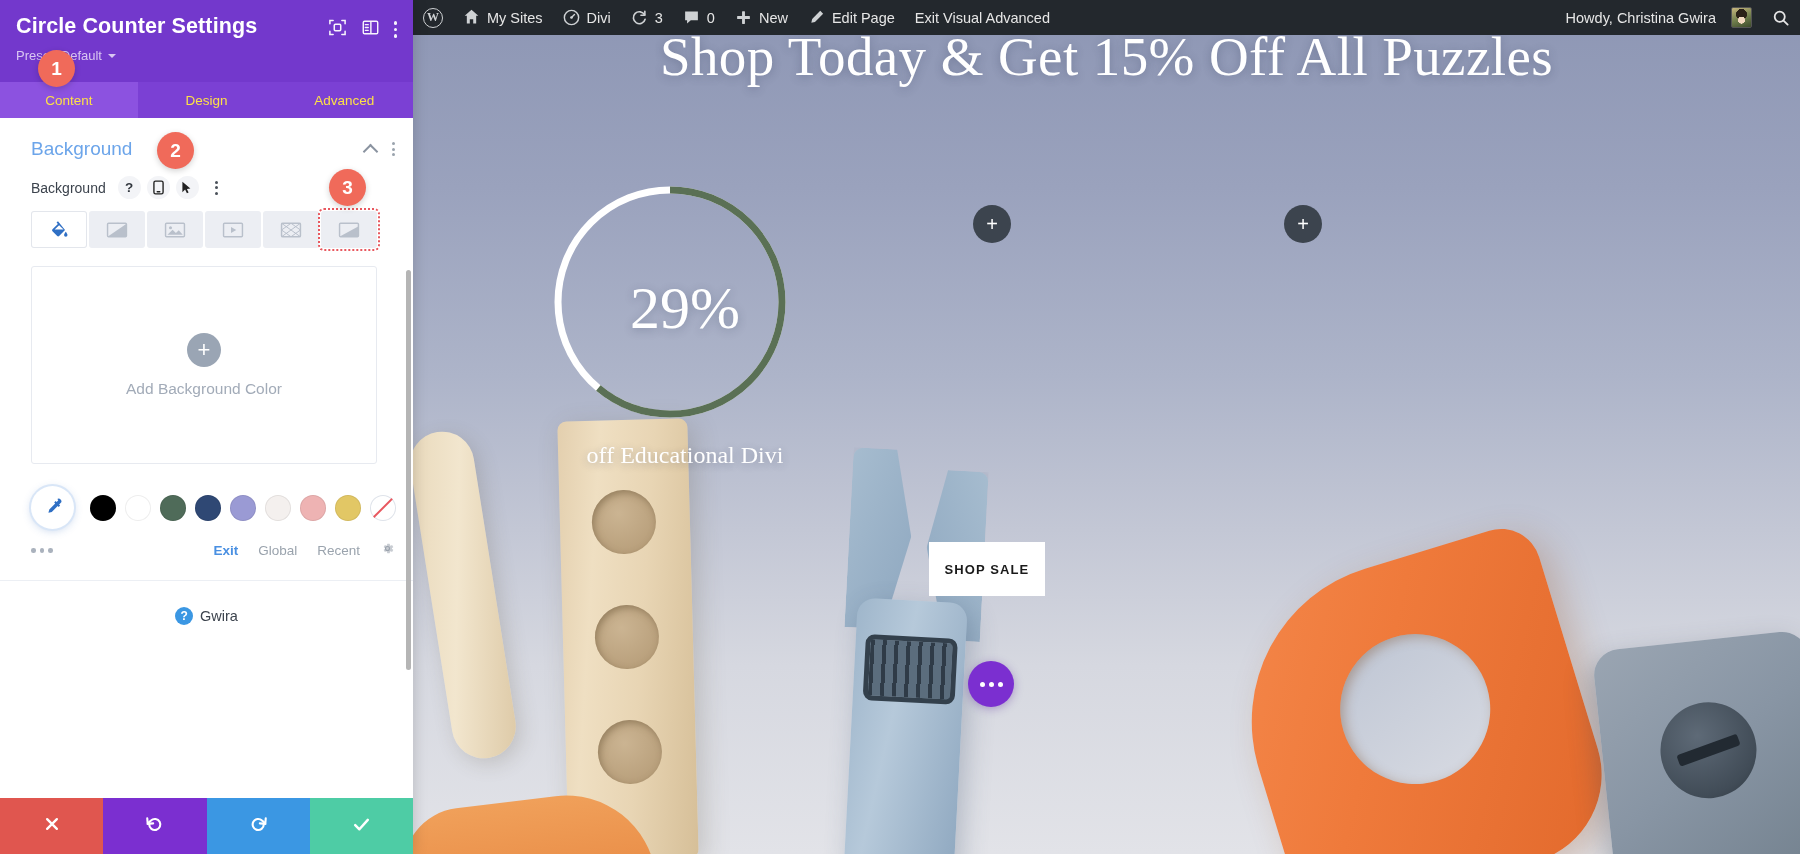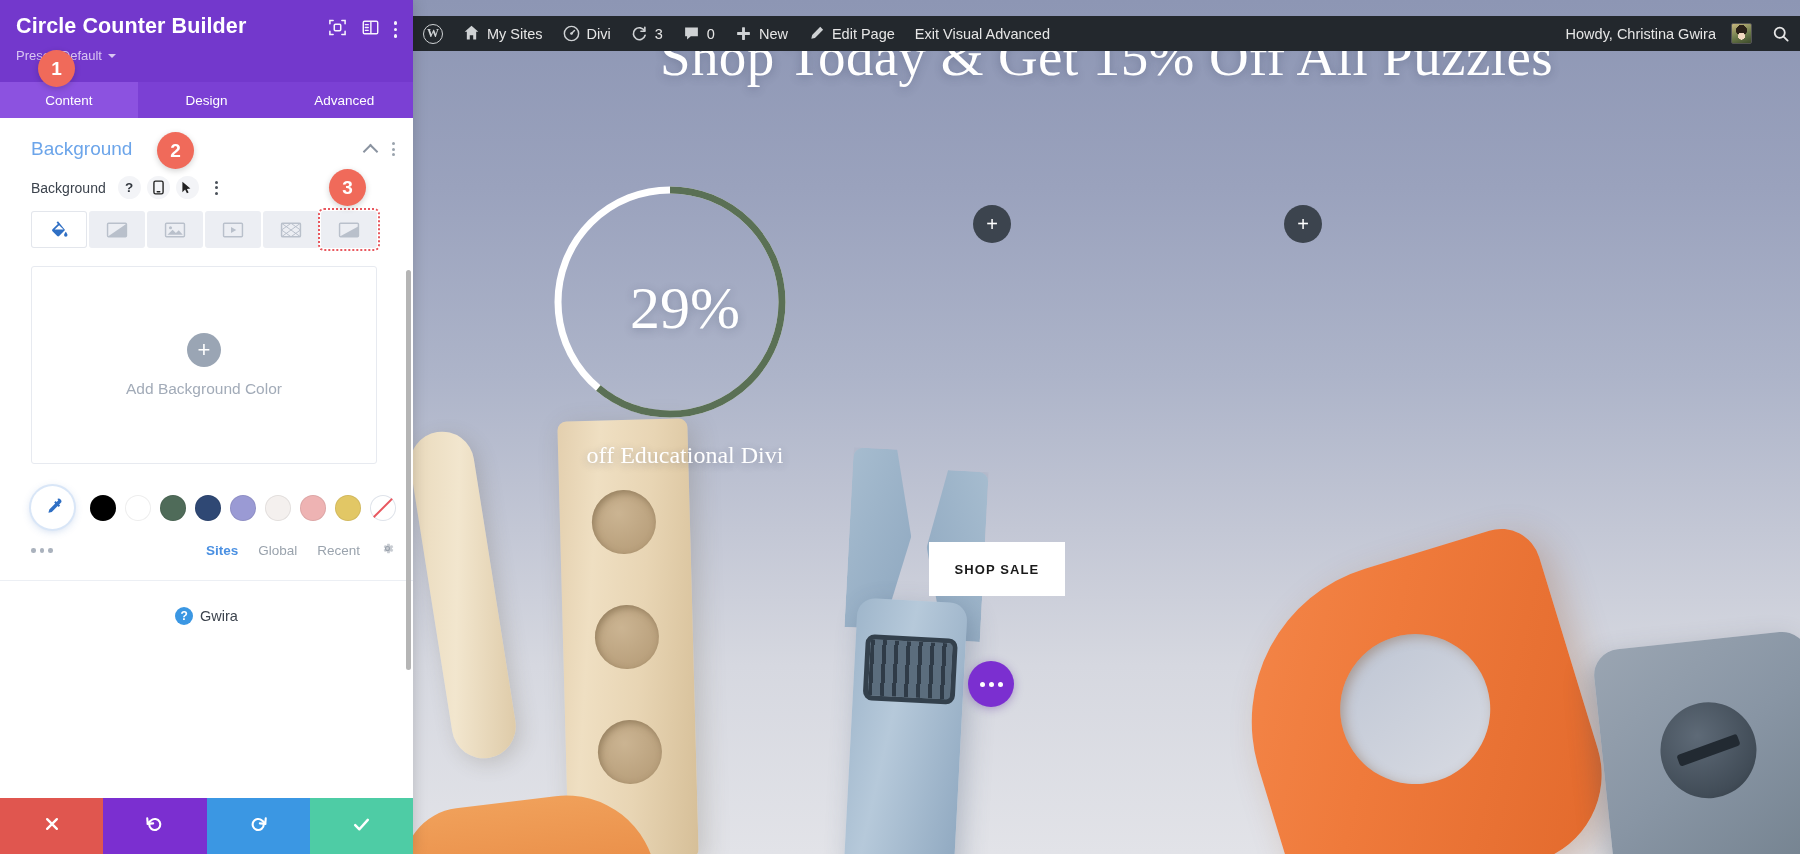--- a/index.html
+++ b/index.html
@@ -10,21 +10,20 @@
     background: #fff;
   }
   #root { position: relative; width: 1800px; height: 854px; }
 
   
   .wp-adminbar {
     position: absolute; left: 413px; top: 0; width: 1387px; height: 35px;
     background: #23282d; color: #e6e6e6;
     display: flex; align-items: center; font-size: 14.5px;
     z-index: 40;
-    margin-top: 16px;
   }
   .ab-item {
     display: flex; align-items: center; gap: 7px;
     padding: 0 10px; height: 35px; color: #e6e6e6; white-space: nowrap;
     cursor: pointer;
   }
   .ab-item .glyph { display: inline-flex; align-items: center; justify-content: center; }
   .ab-spacer { flex: 1 1 auto; }
   .ab-right { display: flex; align-items: flex-end; }
   .wp-logo-circle {
@@ -72,21 +71,21 @@
     width: 0; height: 0; border-left: 4px solid transparent;
     border-right: 4px solid transparent; border-top: 4.5px solid #d9c6f2;
     display: inline-block; margin-left: 2px;
   }
 
   .tabs {
     display: flex; background: #7b40d4; flex: 0 0 36px; height: 36px;
   }
   .tab {
     flex: 1 1 0; display: flex; align-items: center; justify-content: center;
-    color: #ffffff; font-size: 13.5px; cursor: pointer; height: 36px;
+    color: #fde047; font-size: 13.5px; cursor: pointer; height: 36px;
     background: #7b40d4; font-weight: 400;
   }
   .tab.active { background: #8c52e0; font-weight: 400; }
 
   .panel-body { flex: 1 1 auto; overflow: hidden; position: relative; background:#fff; }
   .scroll-track {
     position: absolute; right: 2px; top: 152px; width: 5px; height: 400px;
     background: #b5b5b5; border-radius: 3px;
   }
 
@@ -348,21 +347,21 @@
   .add-circle {
     position: absolute; width: 38px; height: 38px; border-radius: 50%;
     background: #3c444e; color: #fff; display: flex; align-items: center;
     justify-content: center; font-size: 20px; font-weight: 300; cursor: pointer;
     z-index: 18;
   }
   #add-mid { left: 560px; top: 205px; }
   #add-right { left: 871px; top: 205px; }
 
   .shop-btn {
-    position: absolute; left: 516px; top: 542px; width: 136px; height: 54px;
+    position: absolute; left: 516px; top: 542px; width: 116px; height: 54px;
     background: #fff; color: #1a1a1a; font-size: 13px; font-weight: 700;
     letter-spacing: 1.1px; display: flex; align-items: center;
     justify-content: center; cursor: pointer; z-index: 18;
   }
   .purple-dots {
     position: absolute; left: 555px; top: 661px; width: 46px; height: 46px;
     border-radius: 50%; background: #7b2fd0; color: #fff;
     display: flex; align-items: center; justify-content: center;
     cursor: pointer; z-index: 18; box-shadow: 0 2px 10px rgba(80,30,150,.35);
   }
@@ -514,21 +513,21 @@
           </svg>
         </span>
       </div>
     </div>
   </div>
 
   <div class="panel">
 
     <div class="panel-header">
       <div class="panel-title-row">
-        <div class="panel-title">Circle Counter Builder</div>
+        <div class="panel-title">Circle Counter Settings</div>
         <div class="header-icons">
           <span class="hdr-ico">
             <svg width="19" height="19" viewBox="0 0 20 20" fill="none" stroke="#fff" stroke-width="1.6">
               <path d="M2 6V2.6h3.4M18 6V2.6h-3.4M2 14v3.4h3.4M18 14v3.4h-3.4" stroke-linecap="round"></path>
               <rect x="6.6" y="6.6" width="6.8" height="6.8" rx="1.2"></rect>
             </svg>
           </span>
           <span class="hdr-ico">
             <svg width="19" height="19" viewBox="0 0 20 20" fill="none" stroke="#fff" stroke-width="1.5">
               <rect x="2.4" y="3.4" width="15.2" height="13.2" rx="1.4"></rect>
@@ -660,21 +659,21 @@
           <div class="swatch none"></div>
         </div>
 
         <div class="swatch-meta">
           <span class="meta-dots">
             <i></i>
               <i></i>
               <i></i>
           </span>
           <div class="meta-tabs">
-            <span class="meta-tab active">Sites</span>
+            <span class="meta-tab active">Exit</span>
             <span class="meta-tab">Global</span>
             <span class="meta-tab">Recent</span>
             <span class="gear">
               <svg width="15" height="15" viewBox="0 0 20 20" fill="#9aa3ad">
                 <path d="M10 6.6A3.4 3.4 0 1 0 10 13.4 3.4 3.4 0 0 0 10 6.6zm0 5.3a1.9 1.9 0 1 1 0-3.8 1.9 1.9 0 0 1 0 3.8z"></path>
                 <path d="M17.3 11.4l-1.3-.8a6.3 6.3 0 0 0 0-1.2l1.3-.8a.6.6 0 0 0 .2-.8l-1.2-2a.6.6 0 0 0-.8-.2l-1.3.7a6.2 6.2 0 0 0-1-.6V4.2a.6.6 0 0 0-.6-.6H10a.6.6 0 0 0-.6.6v1.5a6.2 6.2 0 0 0-1 .6l-1.3-.7a.6.6 0 0 0-.8.2l-1.2 2a.6.6 0 0 0 .2.8l1.3.8a6.3 6.3 0 0 0 0 1.2l-1.3.8a.6.6 0 0 0-.2.8l1.2 2a.6.6 0 0 0 .8.2l1.3-.7a6.2 6.2 0 0 0 1 .6v1.5a.6.6 0 0 0 .6.6h2.6a.6.6 0 0 0 .6-.6v-1.5a6.2 6.2 0 0 0 1-.6l1.3.7a.6.6 0 0 0 .8-.2l1.2-2a.6.6 0 0 0-.2-.8z" opacity=".55"></path>
               </svg>
             </span>
           </div>
         </div>

